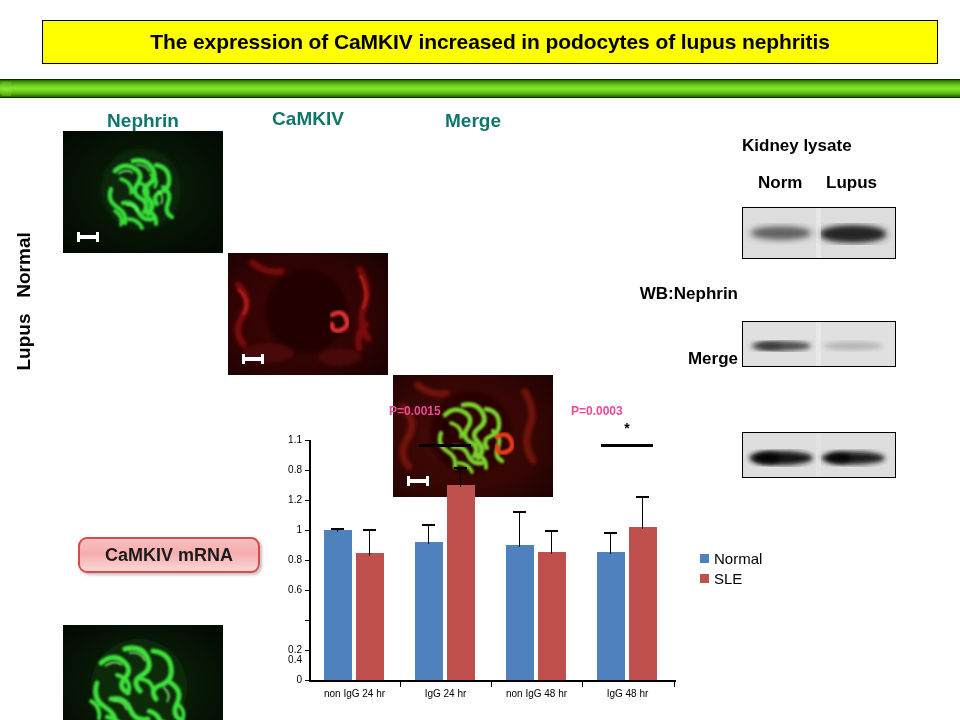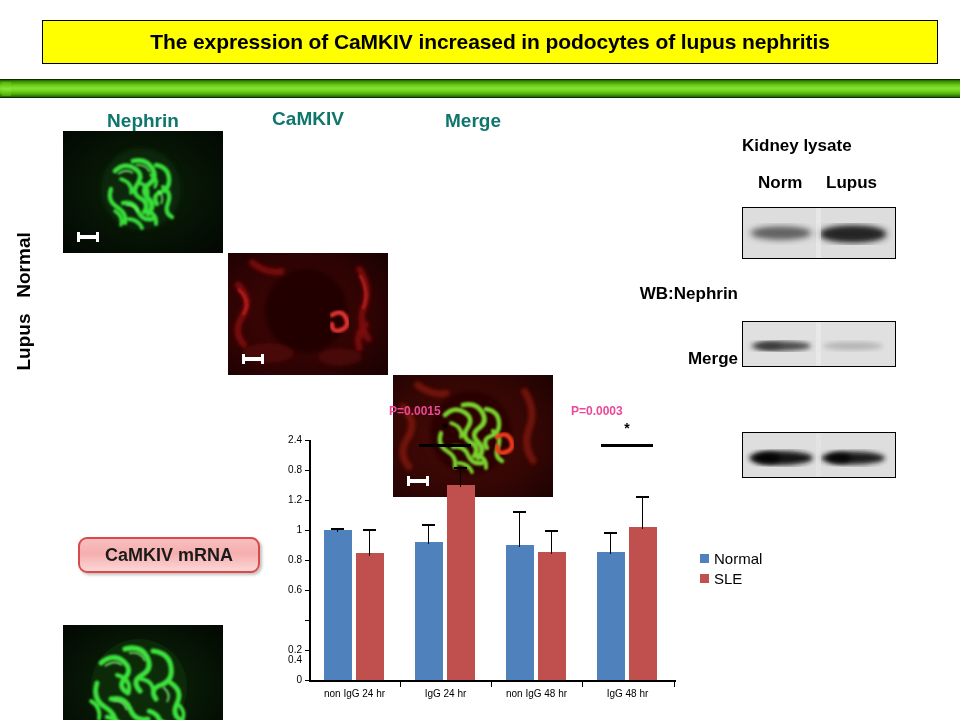--- a/index.html
+++ b/index.html
@@ -368,21 +368,21 @@
     </svg>
   </div>
 </div>
 
 <div class="abs" id="mrna-box">
   <span id="mrna-text">CaMKIV mRNA</span>
 </div>
 
 <div class="abs" id="chart">
 
-  <div class="ytick" style="left:0px;top:31px;">2.4</div>
+  <div class="ytick" style="left:0px;top:31px;">1.1</div>
   <div class="ytick" style="left:0px;top:61px;">0.8</div>
   <div class="ytick" style="left:0px;top:91px;">1.2</div>
   <div class="ytick" style="left:0px;top:121px;">1</div>
   <div class="ytick" style="left:0px;top:151px;">0.8</div>
   <div class="ytick" style="left:0px;top:181px;">0.6</div>
   <div class="ytick" style="left:0px;top:211px;margin-top:40px;">0.4</div>
   <div class="ytick" style="left:0px;top:241px;">0.2</div>
   <div class="ytick" style="left:0px;top:271px;">0</div>
 
   <div class="ytickmark" style="left:29px;top:36px;"></div>

